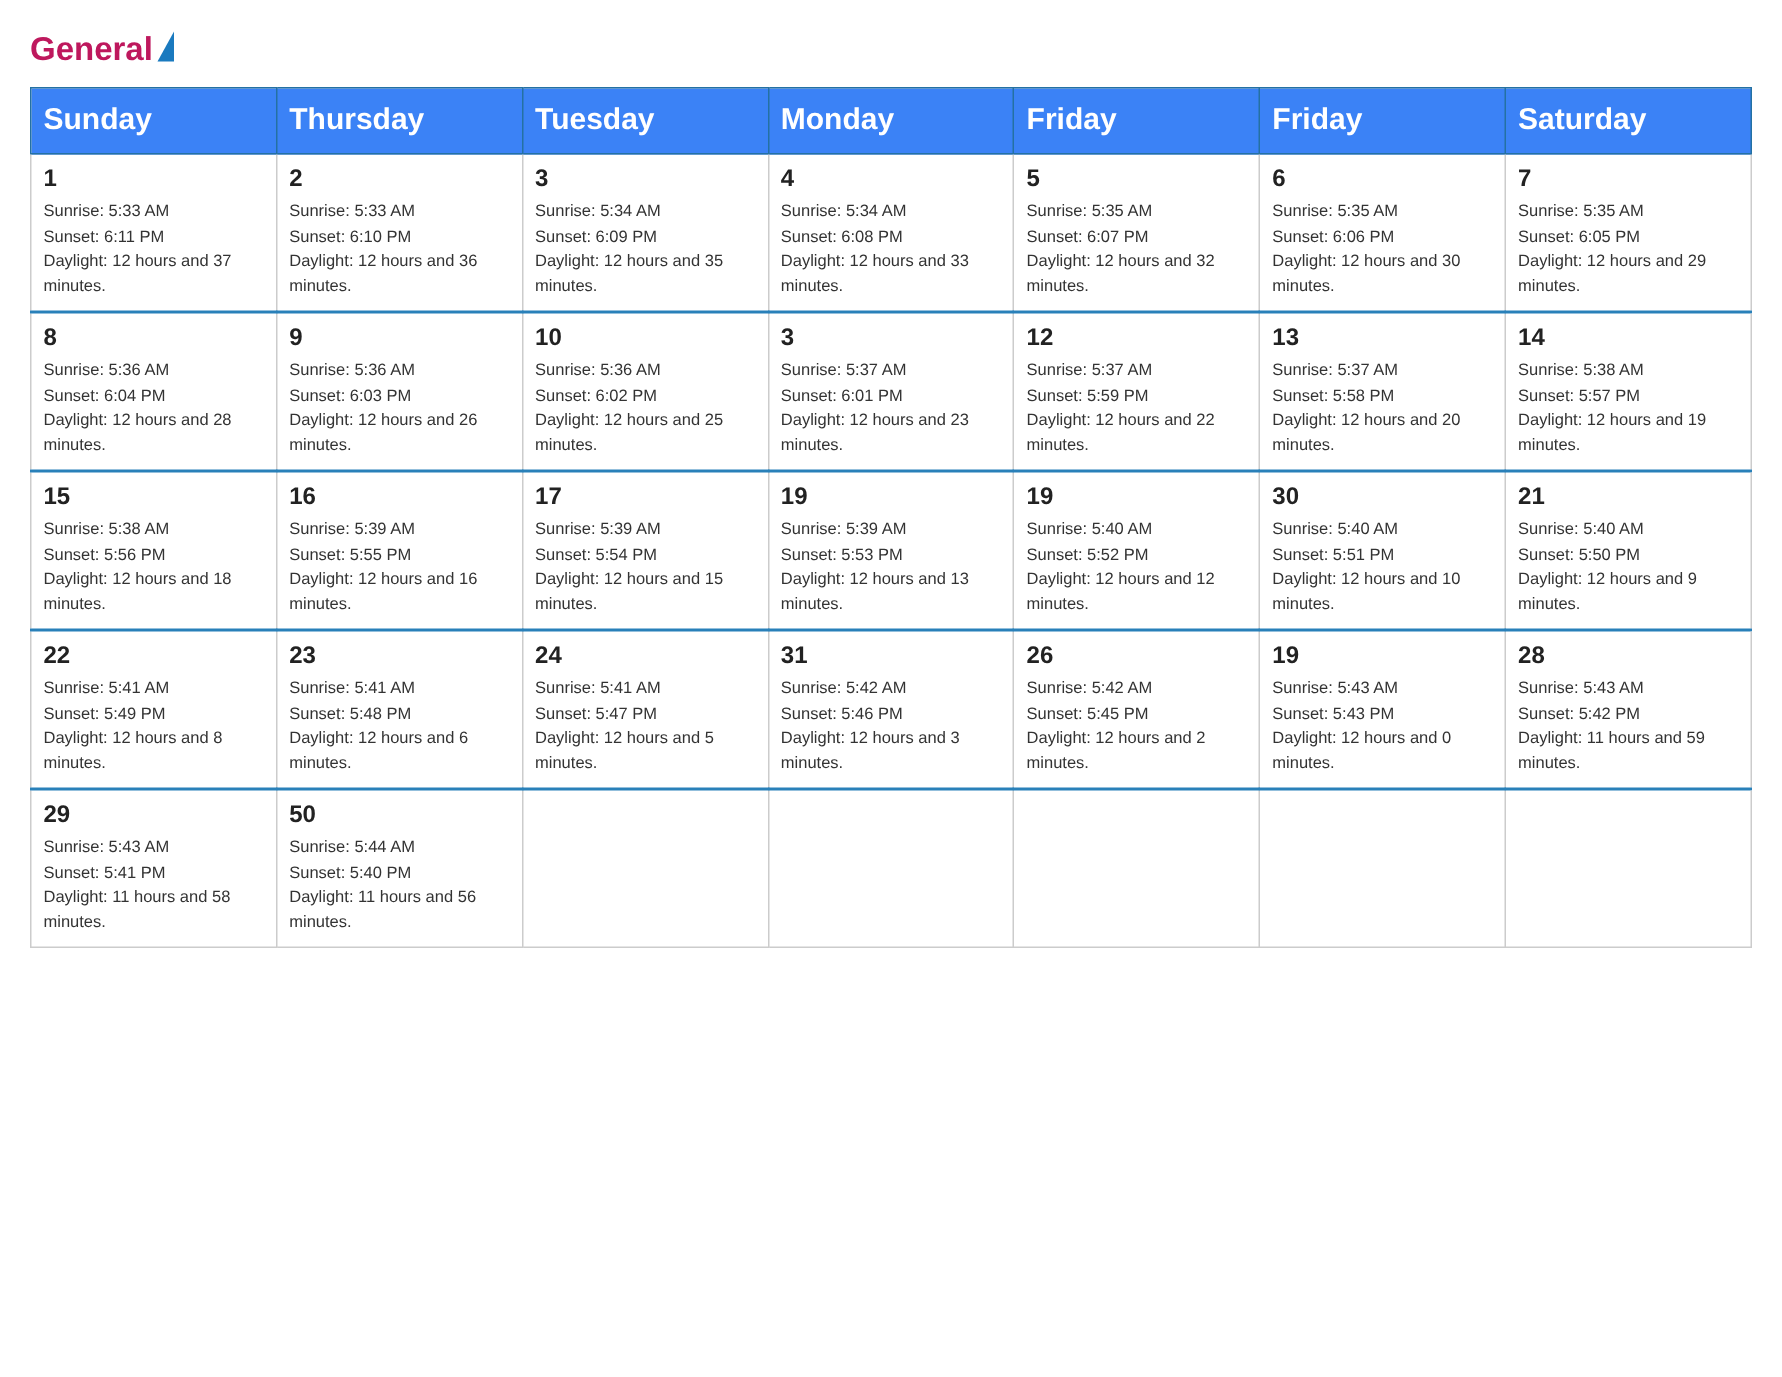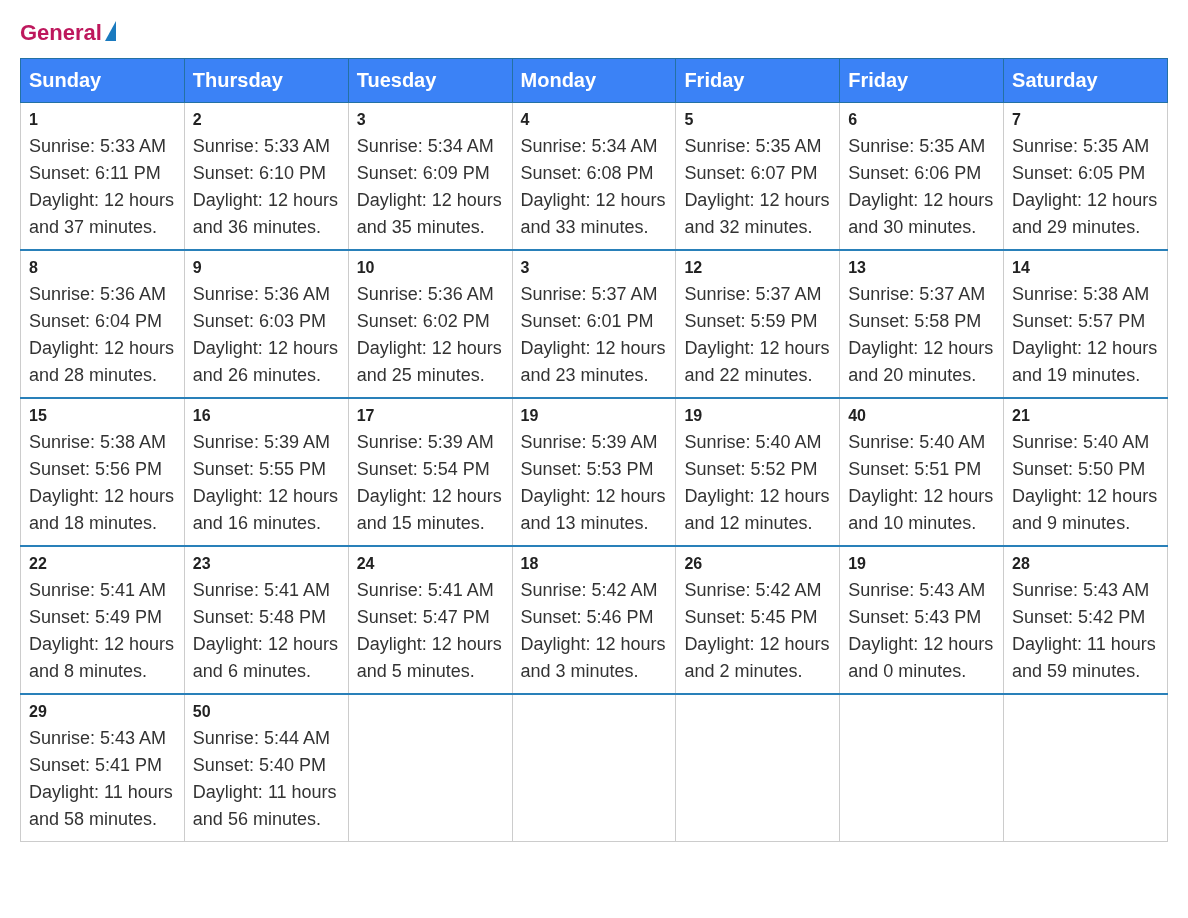--- a/index.html
+++ b/index.html
@@ -59,21 +59,21 @@
       color: #333;
     }
     .day-number {
       font-size: 16px;
       font-weight: bold;
       color: #222;
       display: block;
       margin-bottom: 4px;
     }
     .day-info {
-      font-size: 18px;
+      font-size: 11px;
       line-height: 1.5;
       color: #333;
     }
     .row-divider {
       border-top: 2px solid #2980b9;
     }
     .empty-cell {
       background: #fff;
     }
   </style>
@@ -182,21 +182,21 @@
         </td>
         <td>
           <span class="day-number">19</span>
           <div class="day-info">Sunrise: 5:39 AM<br>Sunset: 5:53 PM<br>Daylight: 12 hours and 13 minutes.</div>
         </td>
         <td>
           <span class="day-number">19</span>
           <div class="day-info">Sunrise: 5:40 AM<br>Sunset: 5:52 PM<br>Daylight: 12 hours and 12 minutes.</div>
         </td>
         <td>
-          <span class="day-number">40</span>
+          <span class="day-number">30</span>
           <div class="day-info">Sunrise: 5:40 AM<br>Sunset: 5:51 PM<br>Daylight: 12 hours and 10 minutes.</div>
         </td>
         <td>
           <span class="day-number">21</span>
           <div class="day-info">Sunrise: 5:40 AM<br>Sunset: 5:50 PM<br>Daylight: 12 hours and 9 minutes.</div>
         </td>
       </tr>
       <tr class="row-divider">
         <td>
           <span class="day-number">22</span>
@@ -204,21 +204,21 @@
         </td>
         <td>
           <span class="day-number">23</span>
           <div class="day-info">Sunrise: 5:41 AM<br>Sunset: 5:48 PM<br>Daylight: 12 hours and 6 minutes.</div>
         </td>
         <td>
           <span class="day-number">24</span>
           <div class="day-info">Sunrise: 5:41 AM<br>Sunset: 5:47 PM<br>Daylight: 12 hours and 5 minutes.</div>
         </td>
         <td>
-          <span class="day-number">18</span>
+          <span class="day-number">31</span>
           <div class="day-info">Sunrise: 5:42 AM<br>Sunset: 5:46 PM<br>Daylight: 12 hours and 3 minutes.</div>
         </td>
         <td>
           <span class="day-number">26</span>
           <div class="day-info">Sunrise: 5:42 AM<br>Sunset: 5:45 PM<br>Daylight: 12 hours and 2 minutes.</div>
         </td>
         <td>
           <span class="day-number">19</span>
           <div class="day-info">Sunrise: 5:43 AM<br>Sunset: 5:43 PM<br>Daylight: 12 hours and 0 minutes.</div>
         </td>

